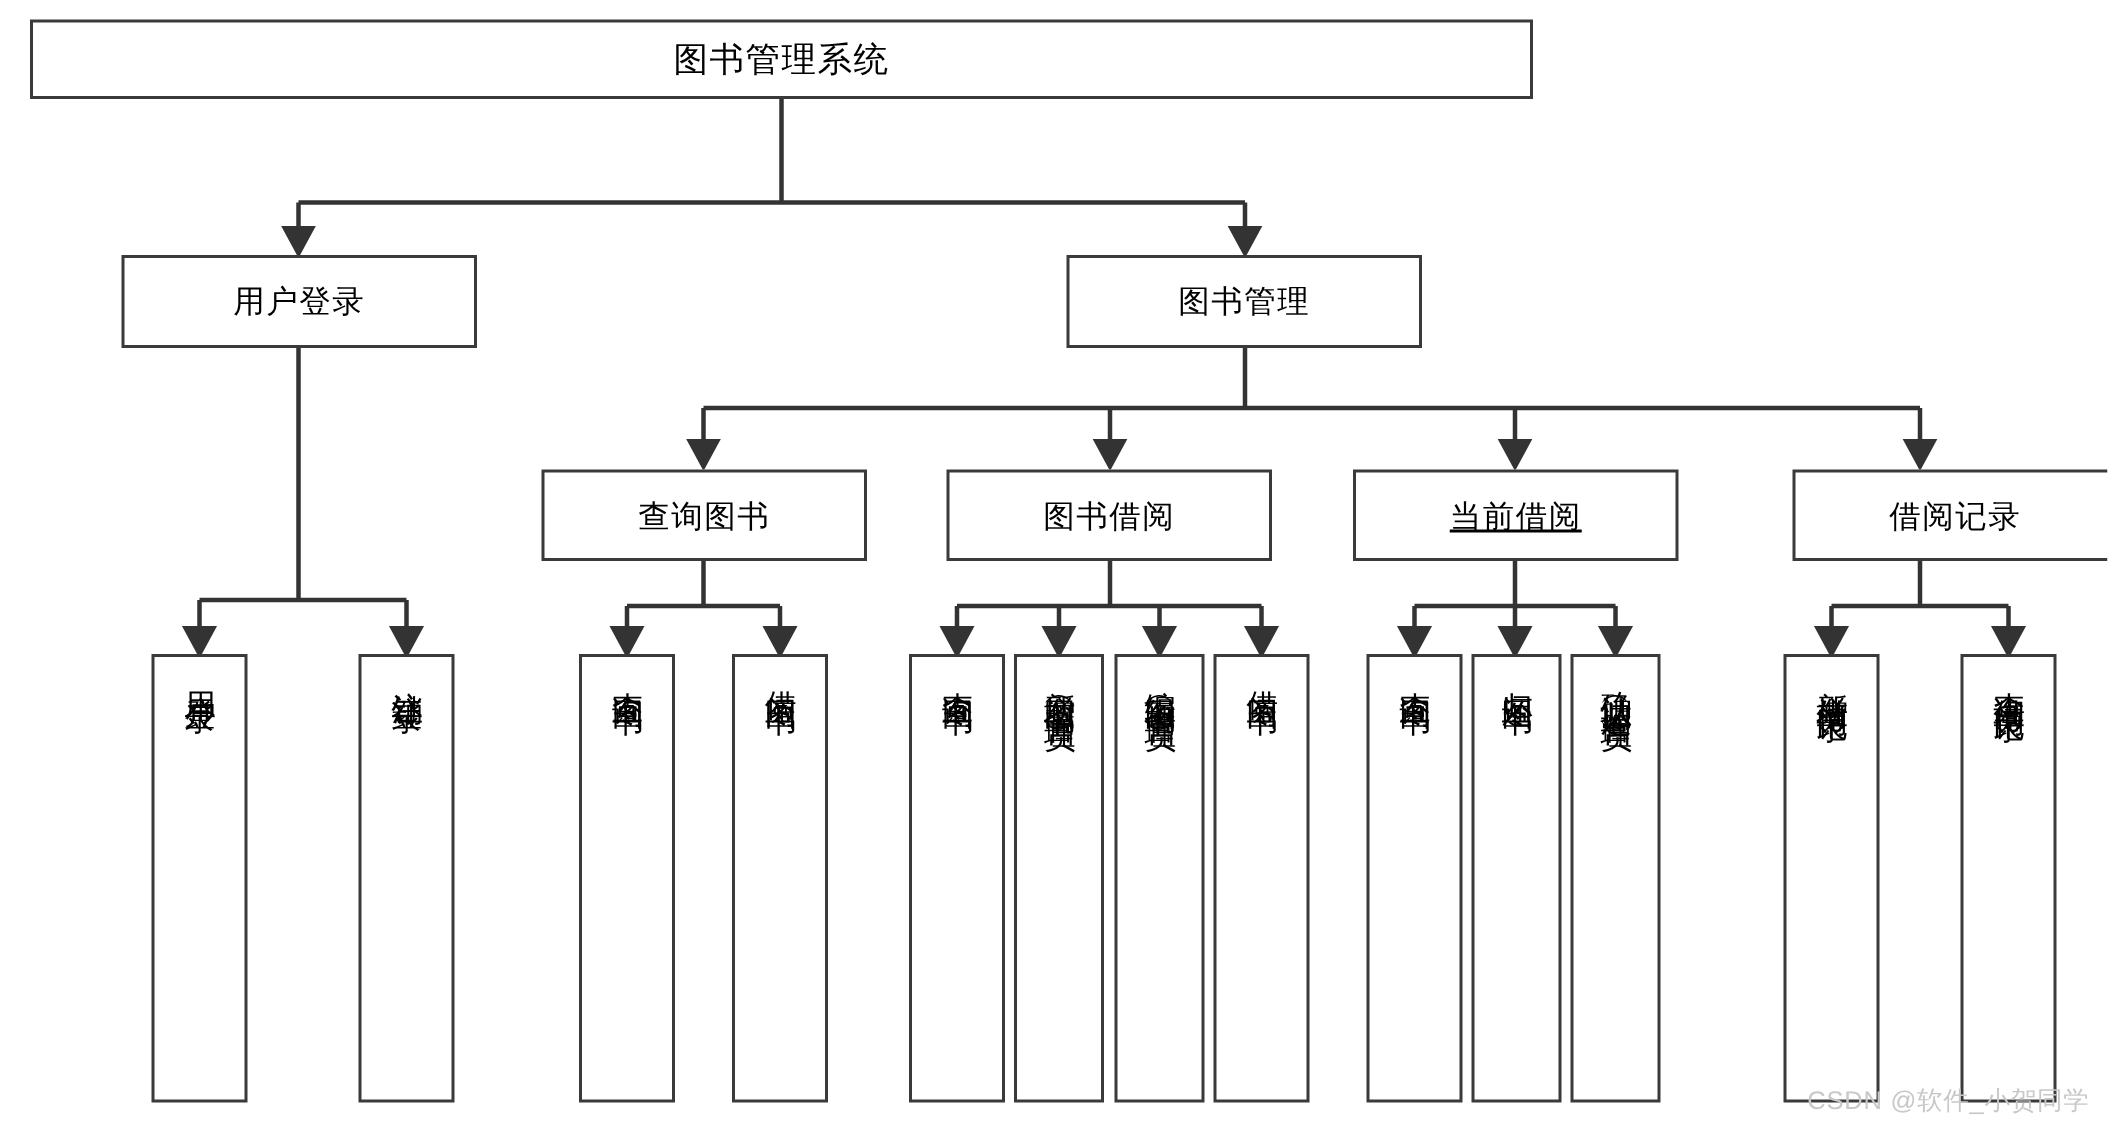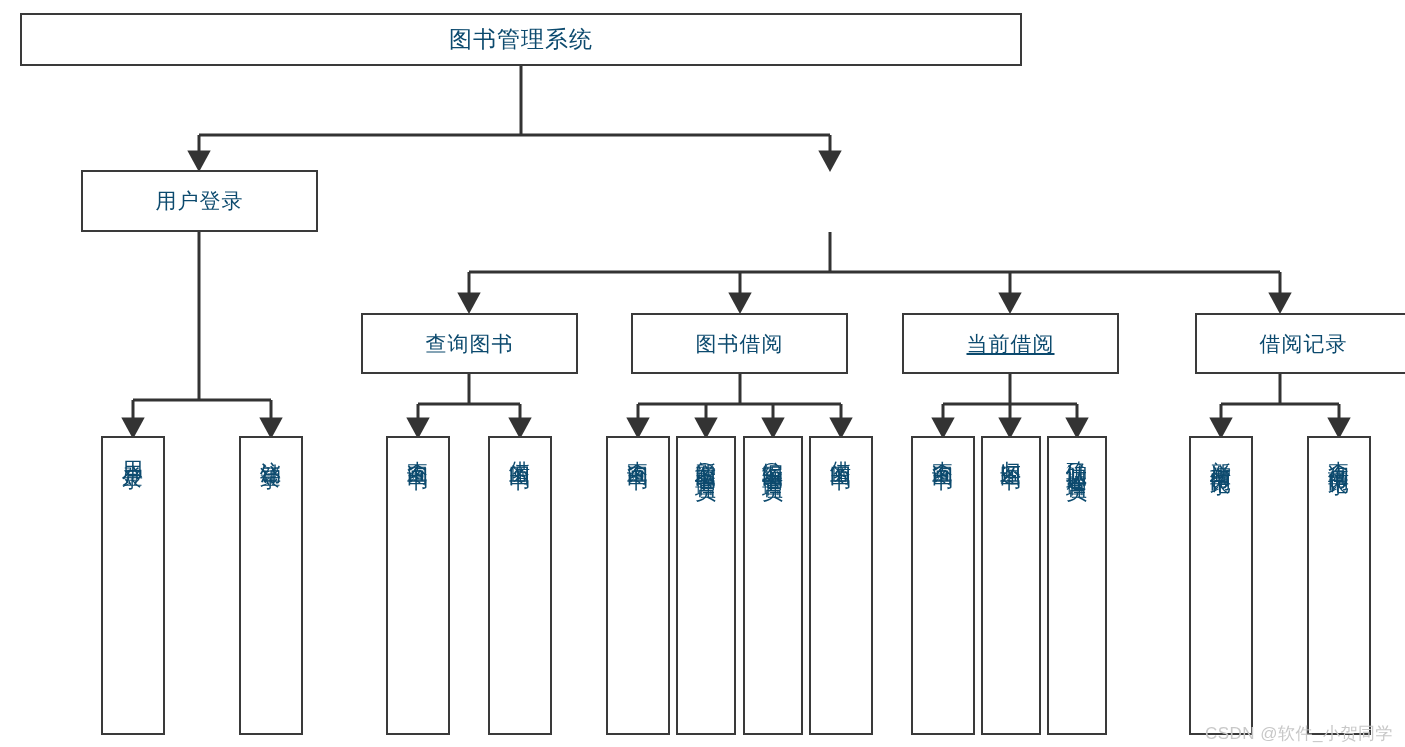--- a/index.html
+++ b/index.html
@@ -24,21 +24,21 @@
     pointer-events: none;
   }
   .node {
     position: absolute;
     box-sizing: border-box;
     background: #ffffff;
     border: 2.5px solid #3a3a3a;
     display: flex;
     align-items: center;
     justify-content: center;
-    color: #0c4a6e;
+    color: #000000;
     z-index: 2;
   }
   .node.root {
     font-size: 23px;
   }
   .node.lvl1 {
     font-size: 21px;
   }
   .node.lvl2 {
     font-size: 21px;
@@ -128,20 +128,23 @@
   </svg>
 
   <div class="node root" style="left:20px; top:13px; width:1002px; height:53px;">
     <span class="htext">图书管理系统</span>
   </div>
 
   <div class="node lvl1" style="left:81px; top:170px; width:237px; height:62px;">
     <span class="htext">用户登录</span>
   </div>
 
+  <div class="node lvl1" style="left:711px; top:170px; width:237px; height:62px;">
+    <span class="htext">图书管理</span>
+  </div>
 
   <div class="node lvl2" style="left:361px; top:313px; width:217px; height:61px;">
     <span class="htext">查询图书</span>
   </div>
 
   <div class="node lvl2" style="left:631px; top:313px; width:217px; height:61px;">
     <span class="htext">图书借阅</span>
   </div>
 
   <div class="node lvl2" style="left:902px; top:313px; width:217px; height:61px;text-decoration:underline;">

